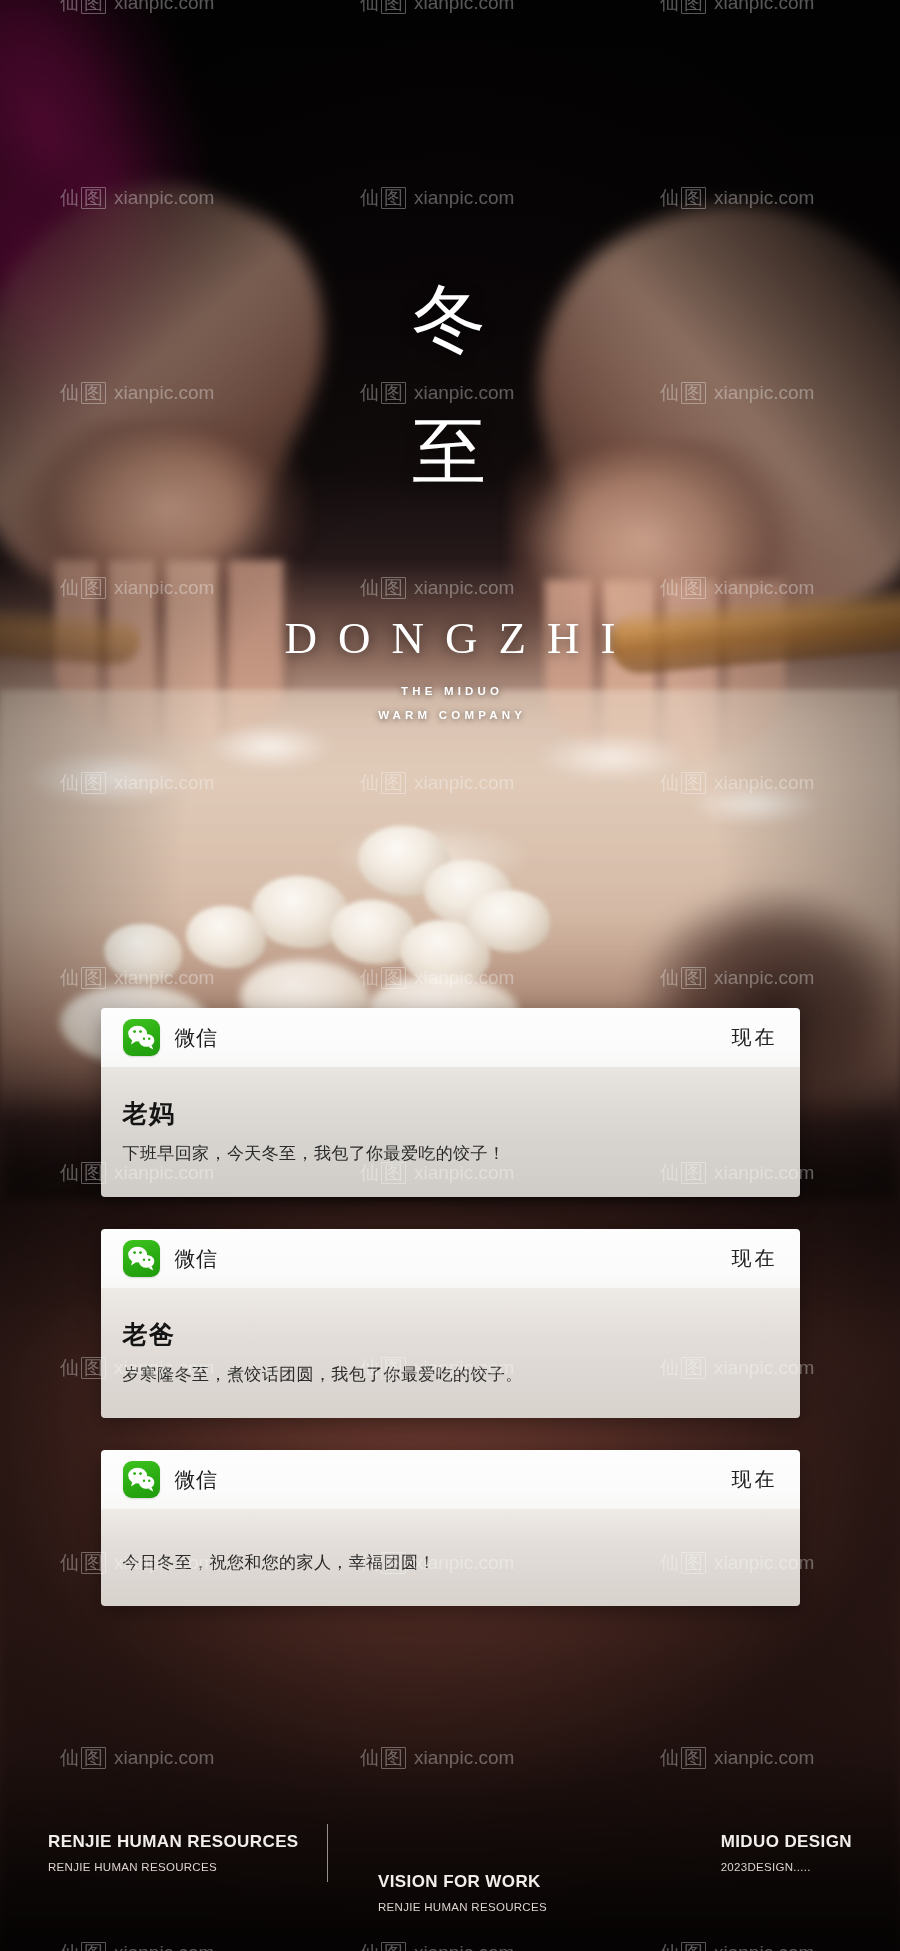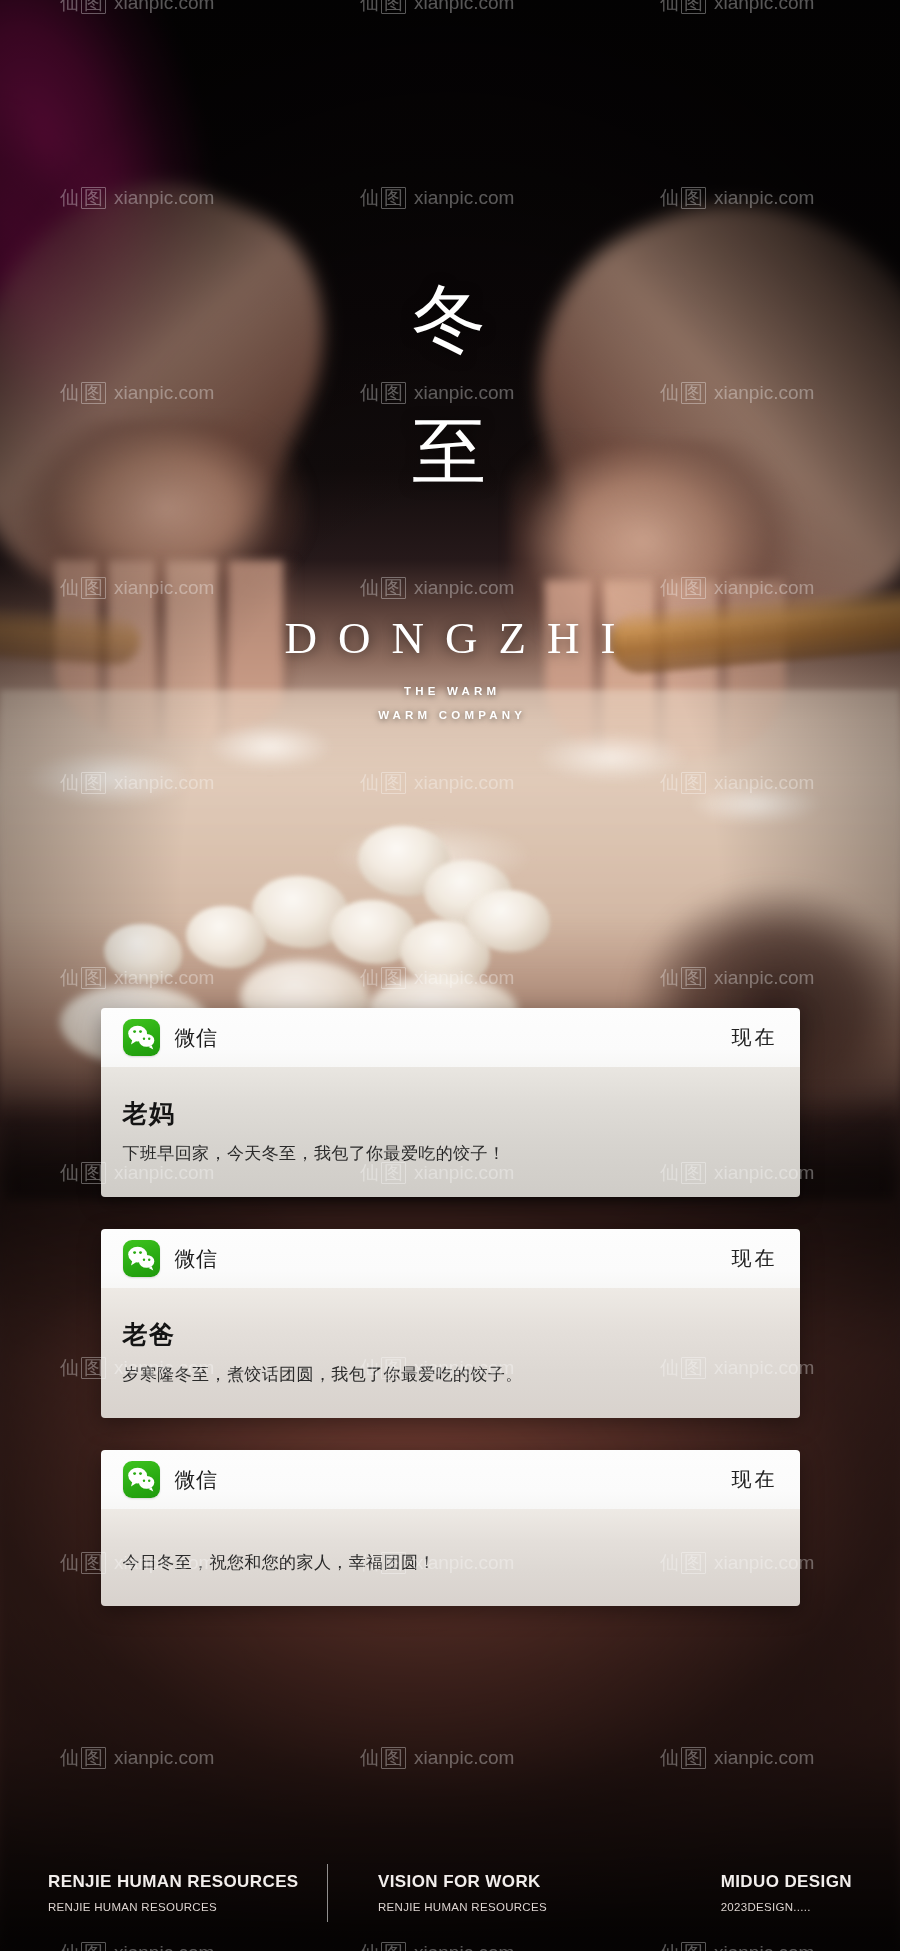--- a/index.html
+++ b/index.html
@@ -316,21 +316,21 @@
     margin-top:12px;
     font-size:17px;
     color:#2a2a2a;
     letter-spacing:.4px;
     font-family:"DejaVu Sans","Liberation Sans",sans-serif;
   }
 
   
   .footer {
     position:absolute; left:0; right:0; top:1832px;
-    display:flex; align-items:flex-end;
+    display:flex; align-items:flex-start;
     padding:0 48px;
   }
   .fcol { position:relative; }
   .fcol.c1 { width:300px; }
   .fcol.c2 { width:300px; padding-left:30px;margin-top:40px; }
   .fcol.c3 { width:auto; margin-left:auto; text-align:left; }
   .fdiv {
     position:absolute; left:279px; top:-8px;
     width:1px; height:58px;
     background:rgba(255,255,255,.55);
@@ -406,21 +406,21 @@
     <div class="blob-br"></div>
     <div class="blob-dark-mid"></div>
     <div class="wall"></div>
     <div class="vignette"></div>
   </div>
 
   <div class="hero">
     <div class="cn-title l1">冬</div>
     <div class="cn-title l2">至</div>
     <div class="en-title">DONGZHI</div>
-    <div class="en-sub1">THE WARM</div>
+    <div class="en-sub1">THE MIDUO</div>
     <div class="en-sub2">WARM COMPANY</div>
   </div>
 
   <div class="cards">
 
     <div class="ncard">
       <div class="ncard-head">
         <span class="wx-icon">
           <svg width="29" height="27" viewBox="0 0 29 27" aria-hidden="true">
             <ellipse cx="10.6" cy="9.6" rx="9.4" ry="7.9" fill="#ffffff"></ellipse>

